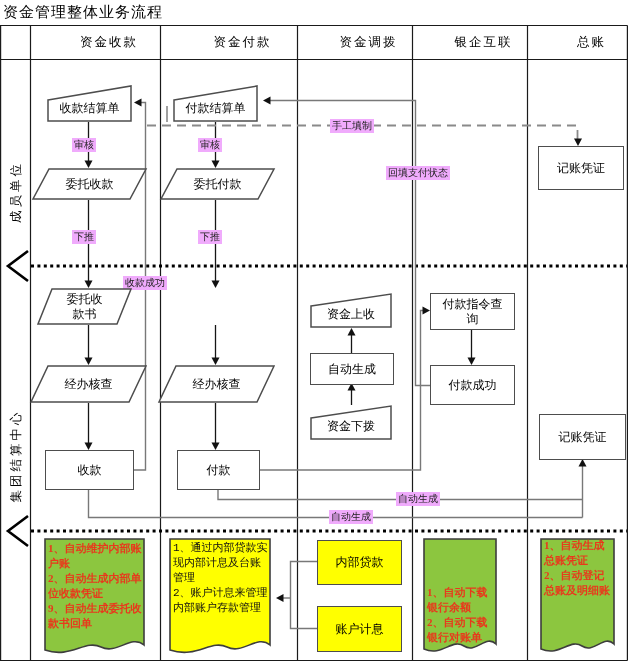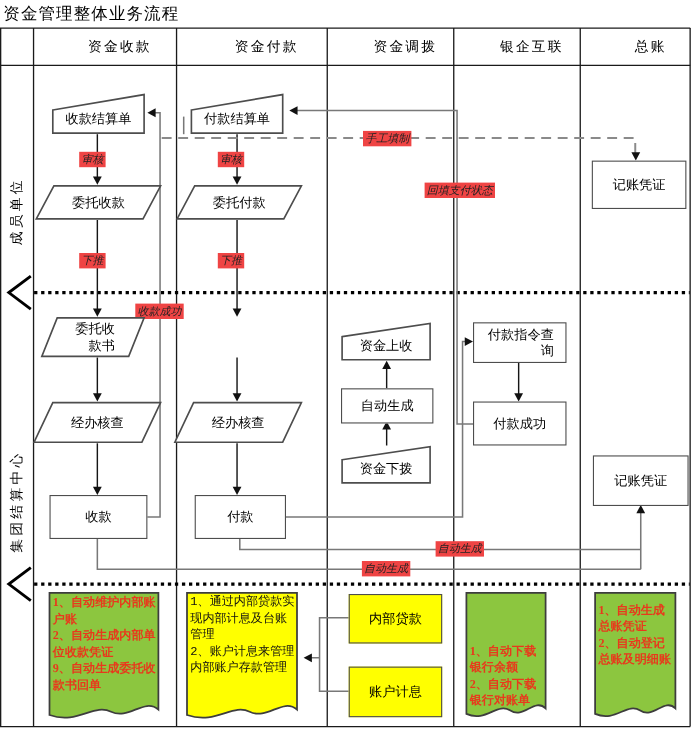--- a/index.html
+++ b/index.html
@@ -9,33 +9,33 @@
   }
   .title{position:absolute;left:3px;top:3px;font-size:15px;letter-spacing:1px;white-space:nowrap;}
   svg.wires{position:absolute;left:0;top:0;z-index:1;}
   .col-header{position:absolute;top:25px;height:34px;line-height:34px;text-align:center;
     font-size:12.5px;letter-spacing:2px;z-index:2;padding-left:14px;}
   .lane-label{position:absolute;font-size:12.5px;letter-spacing:3px;white-space:nowrap;
     transform:translate(-50%,-50%) rotate(-90deg);z-index:2;}
   .node{position:absolute;display:flex;align-items:center;justify-content:center;
     text-align:center;font-size:12px;line-height:1.2;z-index:3;}
   .node svg.shape{position:absolute;left:0;top:0;width:100%;height:100%;overflow:visible;}
-  .node .txt{position:relative;z-index:1;text-align:right;}
+  .node .txt{position:relative;z-index:1;}
   .rect{background:#fff;border:1.5px solid #4d4d4d;}
   .yellow-rect{background:#ffff00;border:1.5px solid #4d4d4d;}
   .shape-fill{fill:#ffffff;stroke:#4d4d4d;stroke-width:1.5;}
   .doc-green{fill:#8cc63f;stroke:#3d3d3d;stroke-width:1.6;}
   .doc-yellow{fill:#ffff00;stroke:#3d3d3d;stroke-width:1.6;}
   .note-txt{position:absolute;left:0;top:0;right:0;padding:3px 3px 0 4px;text-align:left;
     font-size:11px;line-height:15px;z-index:1;}
   .note-red{color:#e8391c;font-weight:700;}
   .note-black{color:#111;font-weight:400;font-family:Liberation Mono, monospace;}
   .note-txt span{display:block;}
-  .edge-label{position:absolute;transform:translate(-50%,-50%);background:#ef4444;
-    font-size:10px;color:#222;padding:0 2px;white-space:nowrap;z-index:2;font-style:italic;}
+  .edge-label{position:absolute;transform:translate(-50%,-50%);background:#f0abfc;
+    font-size:10px;color:#222;padding:0 2px;white-space:nowrap;z-index:2;}
   .slip .txt{margin-top:9px;}
 </style>
 </head>
 <body>
 
 <div class="stage">
 
   <div class="title">资金管理整体业务流程</div>
 
   <svg class="wires" width="632" height="667">
@@ -237,21 +237,21 @@
     <div class="note-txt note-red" style="padding-top:47px">
       <span>1、自动下载银行余额</span>
       <span>2、自动下载银行对账单</span>
     </div>
   </div>
 
   <div class="node" style="left:540px;top:538px;width:75px;height:121px">
     <svg class="shape" viewBox="0 0 75 121">
       <path class="doc-green" d="M1,1 L74,1 L74,106 C64,96 54,116 42,108 C30,100 20,119 1,111 Z"></path>
     </svg>
-    <div class="note-txt note-red" style="padding-top:10px">
+    <div class="note-txt note-red" style="padding-top:0">
       <span>1、自动生成总账凭证</span>
       <span>2、自动登记总账及明细账</span>
     </div>
   </div>
 
   <div class="edge-label" style="left:84px;top:145px">审核</div>
   <div class="edge-label" style="left:210px;top:145px">审核</div>
   <div class="edge-label" style="left:84px;top:237px">下推</div>
   <div class="edge-label" style="left:210px;top:237px">下推</div>
   <div class="edge-label" style="left:145px;top:283px">收款成功</div>

